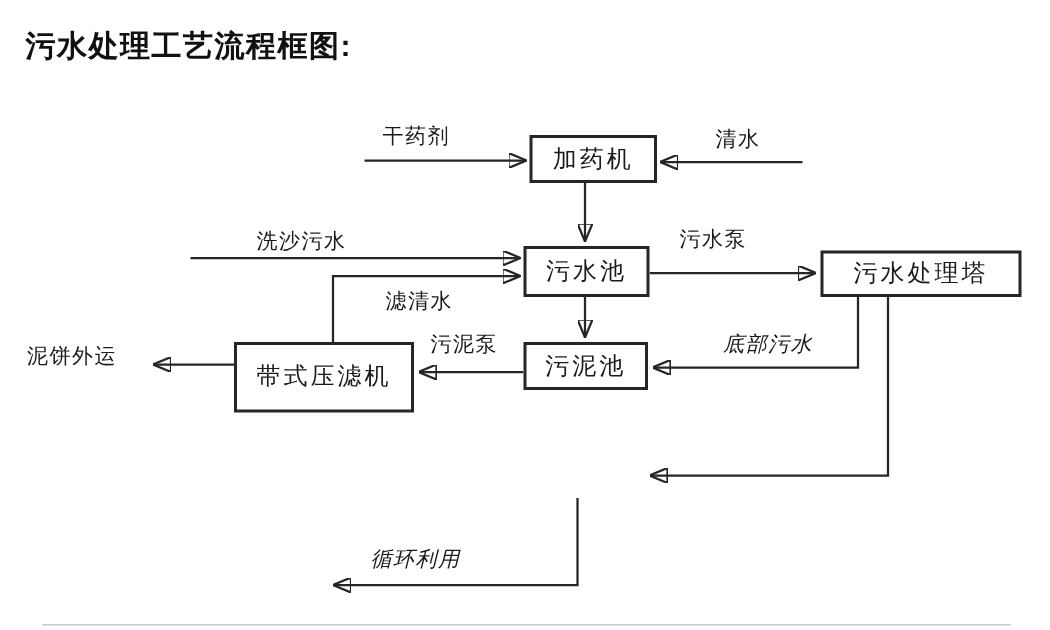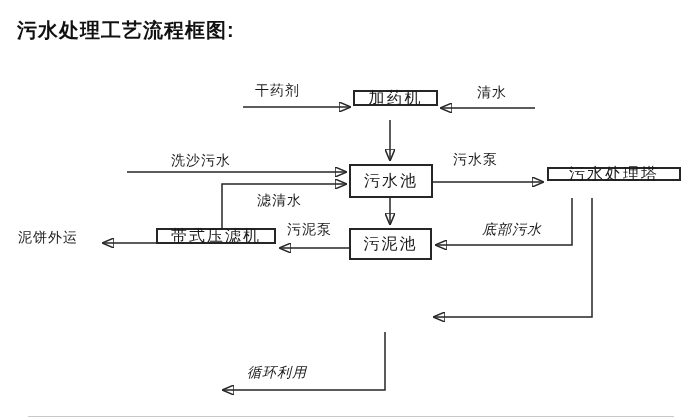--- a/index.html
+++ b/index.html
@@ -62,24 +62,24 @@
     <path d="M222 228 V184 H346" marker-end="url(#arr)"></path>
     <path d="M433 182 H543" marker-end="url(#arr)"></path>
     <path d="M390 198 V224" marker-end="url(#arr)"></path>
     <path d="M572 198 V245 H436" marker-end="url(#arr)"></path>
     <path d="M349 248 H280" marker-end="url(#arr)"></path>
     <path d="M156 243 H103" marker-end="url(#arr)"></path>
     <path d="M592 198 V317 H434" marker-end="url(#arr)"></path>
     <path d="M385 332 V390 H223" marker-end="url(#arr)"></path>
   </svg>
 
-  <div class="node" style="left:353px; top:90px;  width:85px;  height:16px;">加药机</div>
+  <div class="node" style="left:353px; top:90px;  width:85px;  height:32px;">加药机</div>
   <div class="node" style="left:349px; top:164px; width:84px;  height:34px;">污水池</div>
-  <div class="node" style="left:547px; top:167px; width:134px; height:14px;">污水处理塔</div>
-  <div class="node" style="left:156px; top:228px; width:120px; height:16px;">带式压滤机</div>
+  <div class="node" style="left:547px; top:167px; width:134px; height:31px;">污水处理塔</div>
+  <div class="node" style="left:156px; top:228px; width:120px; height:47px;">带式压滤机</div>
   <div class="node" style="left:349px; top:228px; width:83px;  height:32px;">污泥池</div>
 
   <div class="flabel" style="left:255px; top:82px;">干药剂</div>
   <div class="flabel" style="left:477px; top:84px;">清水</div>
   <div class="flabel" style="left:171px; top:152px;">洗沙污水</div>
   <div class="flabel" style="left:453px; top:151px;">污水泵</div>
   <div class="flabel" style="left:257px; top:192px;">滤清水</div>
   <div class="flabel" style="left:287px; top:221px;">污泥泵</div>
   <div class="flabel" style="left:482px; top:221px;font-style:italic;">底部污水</div>
   <div class="flabel" style="left:18px;  top:229px;">泥饼外运</div>

